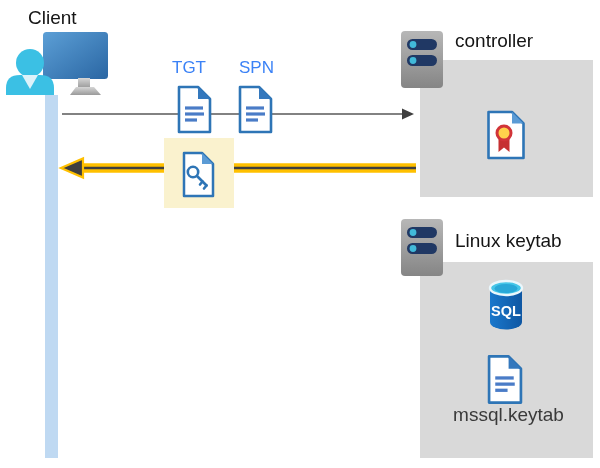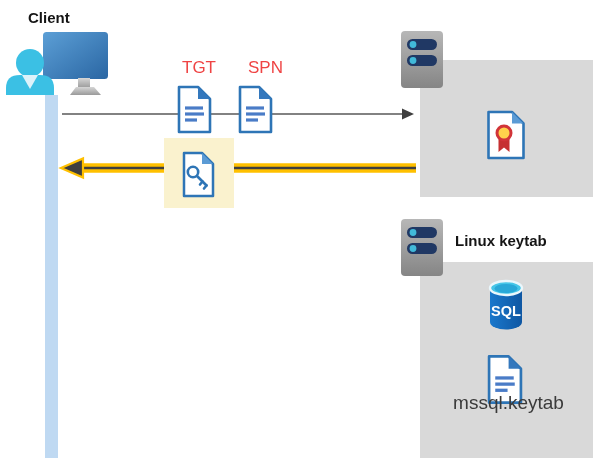--- a/index.html
+++ b/index.html
@@ -1,22 +1,22 @@
 <!DOCTYPE html>
 <html><head>
 <meta charset="utf-8">
 <style>
   html,body{margin:0;padding:0;background:#fff;}
   .canvas{
     position:relative;width:600px;height:468px;background:#ffffff;
     font-family:"Liberation Sans",sans-serif;overflow:hidden;
   }
   .abs{position:absolute;}
-  .title{font-size:15px;font-weight:700;color:#151515;line-height:25px;white-space:pre;}
-  .ticket-label{font-size:17px;color:#ef4444;text-align:right;width:44px;}
+  .title{font-size:19px;font-weight:400;color:#151515;line-height:25px;white-space:pre;}
+  .ticket-label{font-size:17px;color:#3b82f6;text-align:left;width:44px;}
   .file-label{font-size:19px;color:#3a3a3a;text-align:center;}
   .lifeline{left:45px;top:95px;width:13px;height:363px;background:#bfd9f2;z-index:1;}
   .panel{background:#d9d9d9;z-index:1;}
   .panel-dc{left:420px;top:60px;width:173px;height:137px;}
   .panel-linux{left:420px;top:262px;width:173px;height:196px;}
   .highlight{left:164px;top:138px;width:70px;height:70px;background:#faf2ce;z-index:3;}
   .z2{z-index:2;}.z4{z-index:4;}.z5{z-index:5;}
   svg{display:block;}
 </style>
 </head>
@@ -95,21 +95,21 @@
   <svg class="abs z4" style="left:181px;top:151px" width="35" height="47" viewBox="0 0 35 47">
     <path d="M3,2 H21 L32,13 V45 H3 Z" fill="#ffffff" stroke="#2e75b6" stroke-width="2.5" stroke-linejoin="round"></path>
     <path d="M21,2 L21,13 L32,13 Z" fill="#5b9bd5"></path>
     <circle cx="12" cy="21" r="5.2" fill="none" stroke="#2e75b6" stroke-width="2.6"></circle>
     <line x1="16" y1="25" x2="25.5" y2="34.5" stroke="#2e75b6" stroke-width="2.6" stroke-linecap="round"></line>
     <line x1="21.5" y1="30.5" x2="19" y2="33.5" stroke="#2e75b6" stroke-width="2.6" stroke-linecap="round"></line>
     <line x1="25.5" y1="34.5" x2="23" y2="37.5" stroke="#2e75b6" stroke-width="2.6" stroke-linecap="round"></line>
   </svg>
 
   <div class="abs panel panel-dc"></div>
-  <div class="abs title z5" style="left:455px;top:3px"><br></div>
+  <div class="abs title z5" style="left:455px;top:3px"><br><span>controller</span></div>
 
   <svg class="abs z2" style="left:400px;top:30px" width="44" height="59" viewBox="0 0 44 59">
     <rect x="1" y="1" width="42" height="57" rx="4" fill="url(#gsrv)"></rect>
     <rect x="7" y="9" width="30" height="11" rx="5.5" fill="#203864"></rect>
     <circle cx="13" cy="14.5" r="3.4" fill="#41b9d9"></circle>
     <rect x="7" y="25" width="30" height="11" rx="5.5" fill="#203864"></rect>
     <circle cx="13" cy="30.5" r="3.4" fill="#41b9d9"></circle>
   </svg>
 
   <svg class="abs z2" style="left:486px;top:110px" width="40" height="50" viewBox="0 0 40 50">
@@ -138,15 +138,15 @@
   </svg>
 
   <svg class="abs z2" style="left:486px;top:354px" width="38" height="51" viewBox="0 0 37 49">
     <path d="M3,2 H22 L34,14 V47 H3 Z" fill="#ffffff" stroke="#2e75b6" stroke-width="2.6" stroke-linejoin="round"></path>
     <path d="M22,2 L22,14 L34,14 Z" fill="#3478bd"></path>
     <line x1="9" y1="23" x2="27" y2="23" stroke="#4a7cc7" stroke-width="3.2"></line>
     <line x1="9" y1="29" x2="28" y2="29" stroke="#4a7cc7" stroke-width="3.2"></line>
     <line x1="9" y1="35" x2="21" y2="35" stroke="#4a7cc7" stroke-width="3.2"></line>
   </svg>
 
-  <div class="abs file-label z5" style="left:420px;top:392px;width:177px">mssql.keytab</div>
+  <div class="abs file-label z5" style="left:420px;top:404px;width:177px">mssql.keytab</div>
 
 </div>
 
 </body></html>

